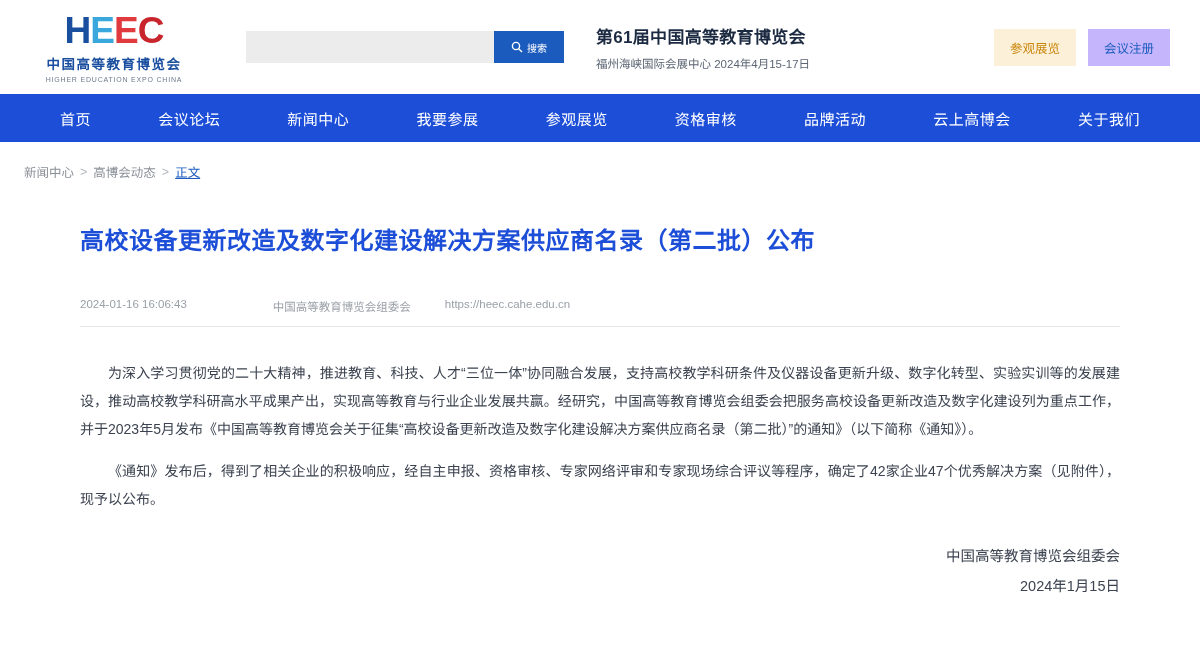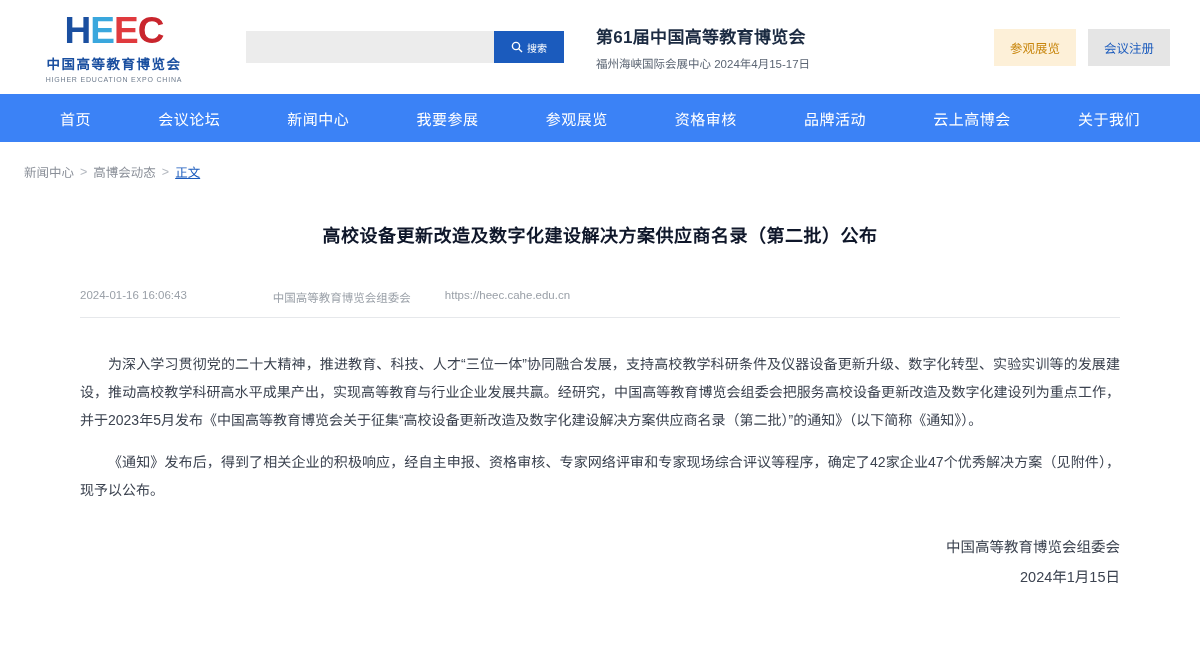--- a/index.html
+++ b/index.html
@@ -120,33 +120,33 @@
   .btn-visit {
     background: #fdf0d8;
     color: #c8860d;
     font-size: 12.5px;
     padding: 9px 16px;
     border: none;
     cursor: pointer;
     font-family: "Liberation Sans", sans-serif;
   }
   .btn-register {
-    background: #e5e5e5;
+    background: #c4b5fd;
     color: #1b5bbd;
     font-size: 12.5px;
     padding: 9px 16px;
     border: none;
     cursor: pointer;
     font-family: "Liberation Sans", sans-serif;
   }
 
   
   .nav {
     height: 48px;
-    background: #3b82f6;
+    background: #1d4ed8;
     display: flex;
     align-items: center;
     justify-content: space-between;
     padding: 0 60px;
   }
   .nav a {
     color: #ffffff;
     font-size: 15px;
     text-decoration: none;
     letter-spacing: .5px;
@@ -164,24 +164,24 @@
   }
   .crumb a { color: #8a8f98; text-decoration: none; cursor: pointer; }
   .crumb .cur { color: #1b5bbd; text-decoration: underline; }
   .crumb .sep { color: #b4b9c0; }
 
   
   .article {
     padding: 0 80px;
   }
   .art-title {
-    text-align: center;
-    font-size: 18px;
+    text-align: left;
+    font-size: 24px;
     font-weight: bold;
-    color: #0f172a;
+    color: #1d4ed8;
     margin: 40px 0 0 0;
     letter-spacing: .5px;
   }
   .meta {
     margin-top: 42px;
     padding-bottom: 12px;
     border-bottom: 1px solid #e6e8eb;
     display: flex;
     font-size: 11.5px;
     color: #9aa0a8;

